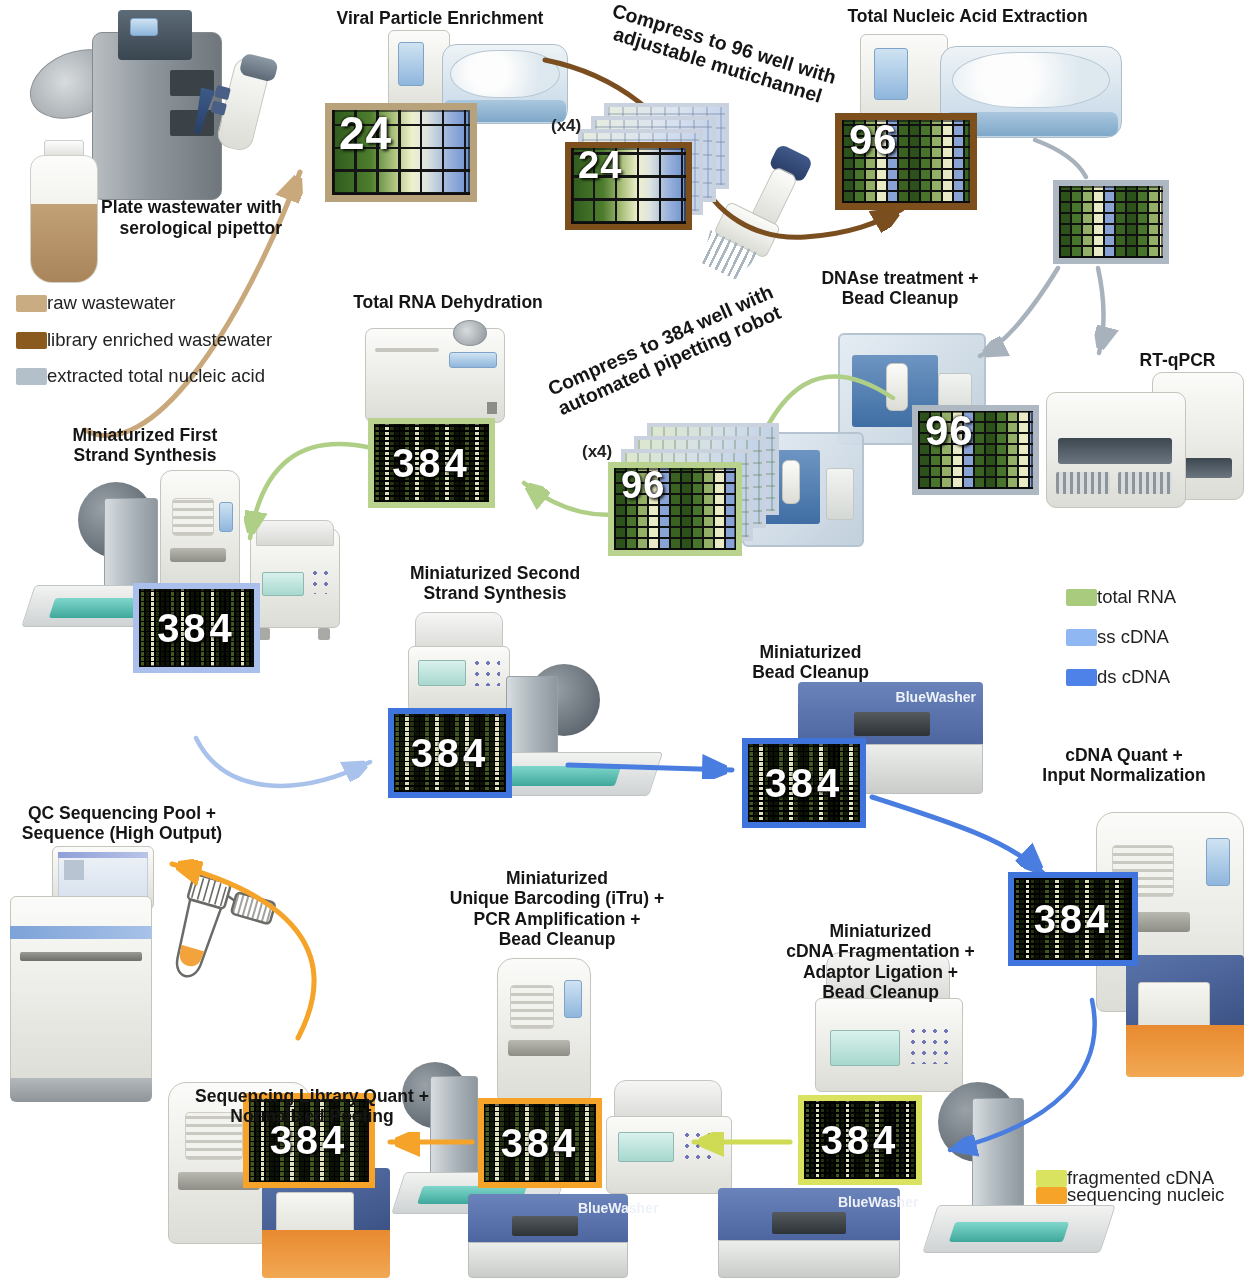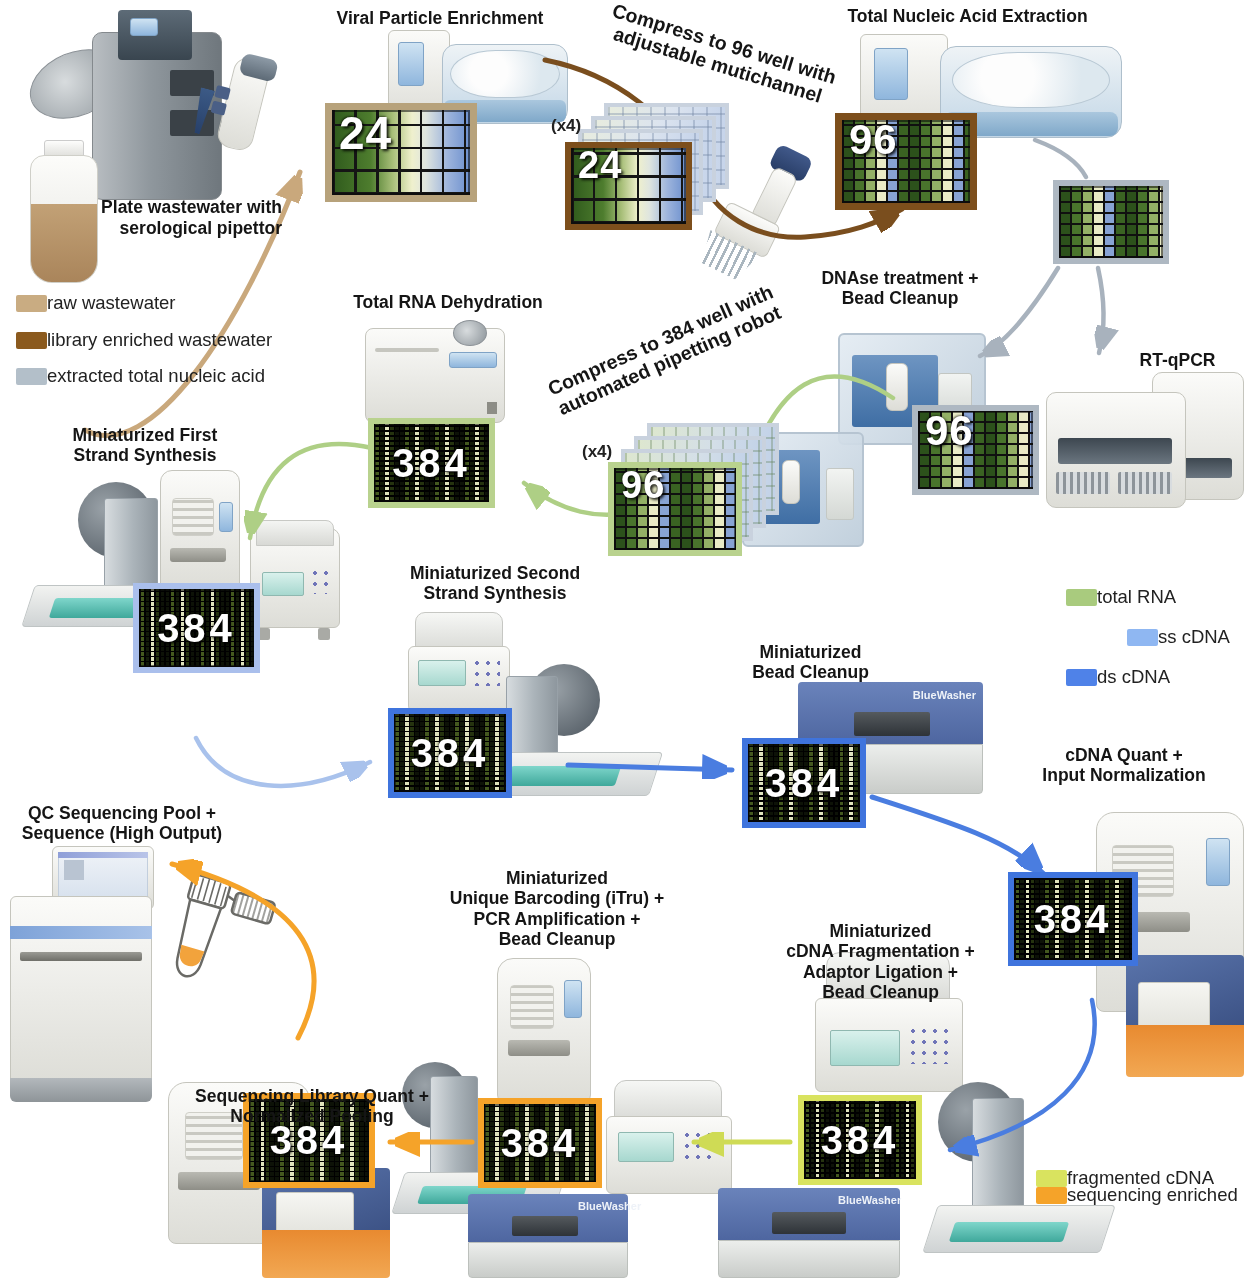--- a/index.html
+++ b/index.html
@@ -62,21 +62,21 @@
   .tealscreen{background:linear-gradient(#d9f1ec,#a7d8cf);border:1px solid #8fb8b0;border-radius:2px;}
   .keys{background:radial-gradient(circle 3px at 5px 5px,#6f74b8 55%,transparent 60%);background-size:11px 11px;}
   .trayslot{background:linear-gradient(#b9b9b2,#8e8e87);border-radius:3px;}
   .disc{border-radius:50%;background:radial-gradient(circle at 35% 35%,#9aa2a8,#5f6870 75%);}
   .slab{background:linear-gradient(90deg,#d7dcdf,#aab3b9 55%,#8e979e);border:1px solid #98a1a8;border-radius:3px;}
   .plat{background:linear-gradient(#f2f3f1,#cfd3d4);border:1px solid #bfc4c4;border-radius:4px;transform:skewX(-18deg);}
   .wedge{background:linear-gradient(#7fd6cb,#3fa89b);border-radius:3px;transform:skewX(-18deg);}
   .bw-top{background:linear-gradient(#6a83bb,#4e66a0);border-radius:4px 4px 0 0;}
   .bw-base{background:linear-gradient(#eceeec,#c9ccc9);border:1px solid #bcc0bc;border-radius:0 0 4px 4px;}
   .bw-deck{background:linear-gradient(#555a5e,#2e3338);border-radius:2px;}
-  .bw-label{position:absolute;right:7px;top:7px;font-size:11px;font-weight:bold;color:#eef2f8;z-index:2;}
+  .bw-label{position:absolute;right:7px;top:7px;font-size:14px;font-weight:bold;color:#eef2f8;z-index:2;}
   .reader-top{background:linear-gradient(160deg,#5a74ab,#3c5285);border-radius:4px 4px 0 0;}
   .reader-band{background:linear-gradient(#e88a30,#f2a853);border-radius:0 0 4px 4px;}
   .reader-front{background:linear-gradient(#f6f6f2,#ddddd6);border:1px solid #c9c9c1;border-radius:3px;}
   .darkscreen{background:linear-gradient(#3d4750,#6b7680);border-radius:3px;}
   .grille{background:repeating-linear-gradient(90deg,#8d949a 0 3px,#d8dcdf 3px 7px);border-radius:2px;}
   .glass{background:linear-gradient(135deg,rgba(228,236,243,.95),rgba(187,203,217,.9));border:2px solid #b6c4d1;border-radius:6px;}
   .glass-in{background:linear-gradient(#6e95c2,#3f6ea4);border-radius:3px;}
   .cylgray{background:linear-gradient(90deg,#b9bec2,#8f979d 45%,#6f777d);border:1px solid #84898d;border-radius:10px;}
   .lidgray{background:radial-gradient(circle at 40% 40%,#d8dcde,#9aa1a6 80%);border:1px solid #8b9196;border-radius:50%;}
   .brown-liquid{background:linear-gradient(#c2a176,#a9845a);}
@@ -177,36 +177,36 @@
     </div>
   <div class="leg" style="left:16px;top:365px;">
     <span class="sw" style="background: rgb(179, 191, 201);"></span>
     <span>extracted total nucleic acid</span>
     </div>
 
   <div class="leg" style="left:1066px;top:586px;">
     <span class="sw" style="background: rgb(169, 203, 126);"></span>
     <span>total RNA</span>
     </div>
-  <div class="leg" style="left:1127px;top:626px;">
+  <div class="leg" style="left:1066px;top:626px;">
     <span class="sw" style="background: rgb(143, 183, 242);"></span>
     <span>ss cDNA</span>
     </div>
   <div class="leg" style="left:1066px;top:666px;">
     <span class="sw" style="background: rgb(79, 130, 232);"></span>
     <span>ds cDNA</span>
     </div>
 
   <div class="leg" style="left:1036px;top:1167px;">
     <span class="sw" style="background: rgb(217, 227, 95);"></span>
     <span>fragmented cDNA</span>
     </div>
   <div class="leg" style="left:1036px;top:1184px;">
     <span class="sw" style="background: rgb(245, 163, 41);"></span>
-    <span>sequencing enriched</span>
+    <span>sequencing nucleic</span>
     </div>
 
   <div class="plate tl bg24 bd-tan" style="left:325px;top:103px;width:152px;height:99px;">
       <span class="pnum" style="font-size:46px;">24</span>
     </div>
 
   <div class="ghost" style="left:604px;top:103px;width:125px;height:86px;"></div>
   <div class="ghost" style="left:591px;top:116px;width:125px;height:86px;"></div>
   <div class="ghost" style="left:578px;top:129px;width:125px;height:86px;"></div>
   <div class="plate tl bg24 bd-brown" style="left:565px;top:142px;width:127px;height:88px;border-width:6px;">

